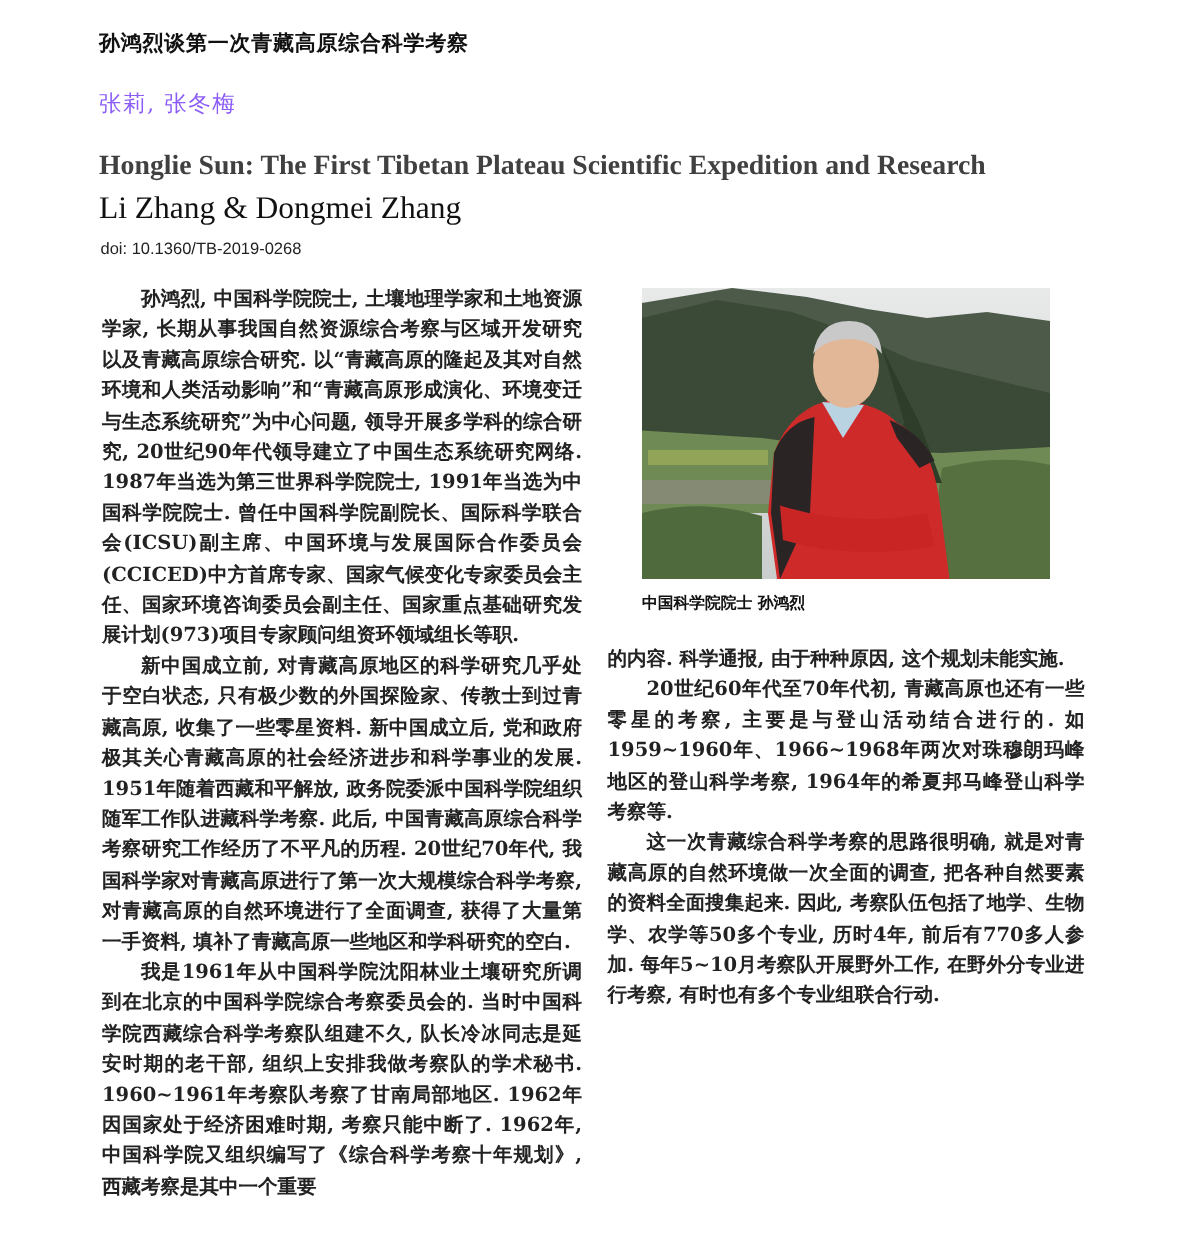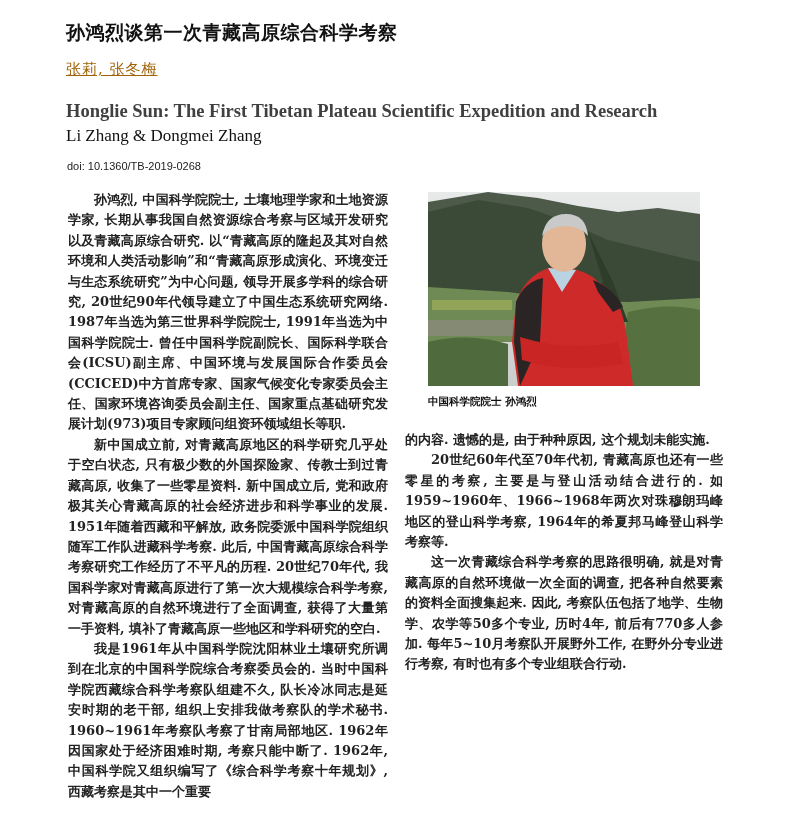--- a/index.html
+++ b/index.html
@@ -1,24 +1,24 @@
 <!DOCTYPE html>
 <html><head>
 <meta charset="utf-8">
 <style>
   html, body { margin:0; padding:0; background:#ffffff; }
   body { width:790px; height:839px; overflow:hidden; position:relative;
          font-family:"DejaVu Serif","Liberation Serif",serif; color:#1a1a1a; }
-  .title-cn { position:absolute; left:66px; top:20px; font-size:19px; font-weight:bold;
+  .title-cn { position:absolute; left:66px; top:20px; font-size:14px; font-weight:bold;
               letter-spacing:0.5px; color:#111; white-space:nowrap; }
-  .authors-cn { position:absolute; left:66px; top:60px; font-size:15px; color:#a16207; letter-spacing:1px;text-decoration:underline; }
+  .authors-cn { position:absolute; left:66px; top:60px; font-size:15px; color:#8b5cf6; letter-spacing:1px; }
   .title-en { position:absolute; left:66px; top:101px; font-family:"Liberation Serif",serif;
               font-size:18.5px; font-weight:bold; color:#404040; white-space:nowrap; }
   .authors-en { position:absolute; left:66px; top:126px; font-family:"Liberation Serif",serif;
-                font-size:17px; color:#111; }
+                font-size:21px; color:#111; }
   .doi { position:absolute; left:67px; top:160px; font-family:Liberation Sans, sans-serif; font-size:11px; color:#222; }
   .col { position:absolute; font-size:13px; line-height:20.4px; color:#222; text-align:justify; }
   .col-left { left:68px; top:190px; width:320px; }
   .col-right { left:405px; top:430px; width:318px; }
   .col p { margin:0; text-indent:2em;font-weight:bold; }
   .col p.noindent { text-indent:0; }
   .photo { position:absolute; left:428px; top:192px; width:272px; height:194px; overflow:hidden; }
   .photo svg { display:block; }
   .caption { position:absolute; left:428px; top:395px; width:272px; 
              font-family:"DejaVu Sans","Liberation Sans",sans-serif; font-size:10.5px; font-weight:bold; color:#111; }
@@ -61,18 +61,18 @@
       <path d="M165,88 Q185,96 195,115 L185,120 L170,100 Z" fill="#2a2424"></path>
       <path d="M92,145 Q140,160 190,150 L195,172 Q140,182 94,168 Z" fill="#c92525"></path>
       <path d="M120,76 L134,100 L148,78 Z" fill="#b9d3e3"></path>
       <ellipse cx="136" cy="52" rx="22" ry="28" fill="#e2b798"></ellipse>
       <path d="M114,44 Q118,22 138,22 Q158,22 160,44 Q152,34 138,34 Q122,34 114,44 Z" fill="#c9c9c9"></path>
     </svg>
   </div>
   <div class="caption">中国科学院院士  孙鸿烈</div>
 
   <div class="col col-right">
-    <p class="noindent">的内容. 遗憾的是, 由于种种原因, 这个规划未能实施.</p>
+    <p class="noindent">的内容. 科学通报, 由于种种原因, 这个规划未能实施.</p>
     <p>20世纪60年代至70年代初, 青藏高原也还有一些零星的考察, 主要是与登山活动结合进行的. 如1959~1960年、1966~1968年两次对珠穆朗玛峰地区的登山科学考察, 1964年的希夏邦马峰登山科学考察等.</p>
     <p>这一次青藏综合科学考察的思路很明确, 就是对青藏高原的自然环境做一次全面的调查, 把各种自然要素的资料全面搜集起来. 因此, 考察队伍包括了地学、生物学、农学等50多个专业, 历时4年, 前后有770多人参加. 每年5~10月考察队开展野外工作, 在野外分专业进行考察, 有时也有多个专业组联合行动.</p>
 
   </div>
 </div>
 
 </body></html>

